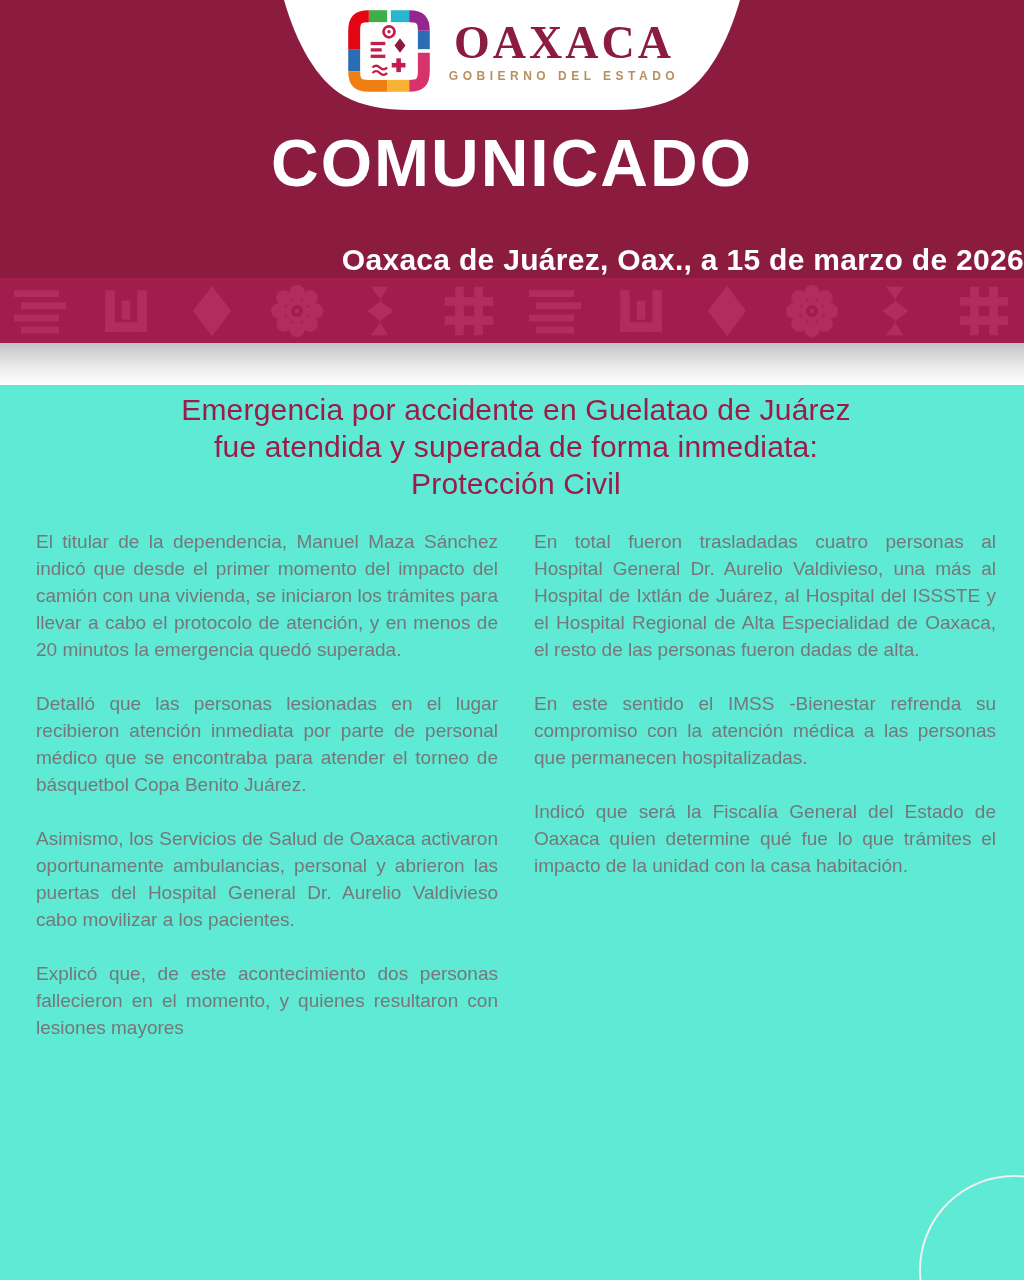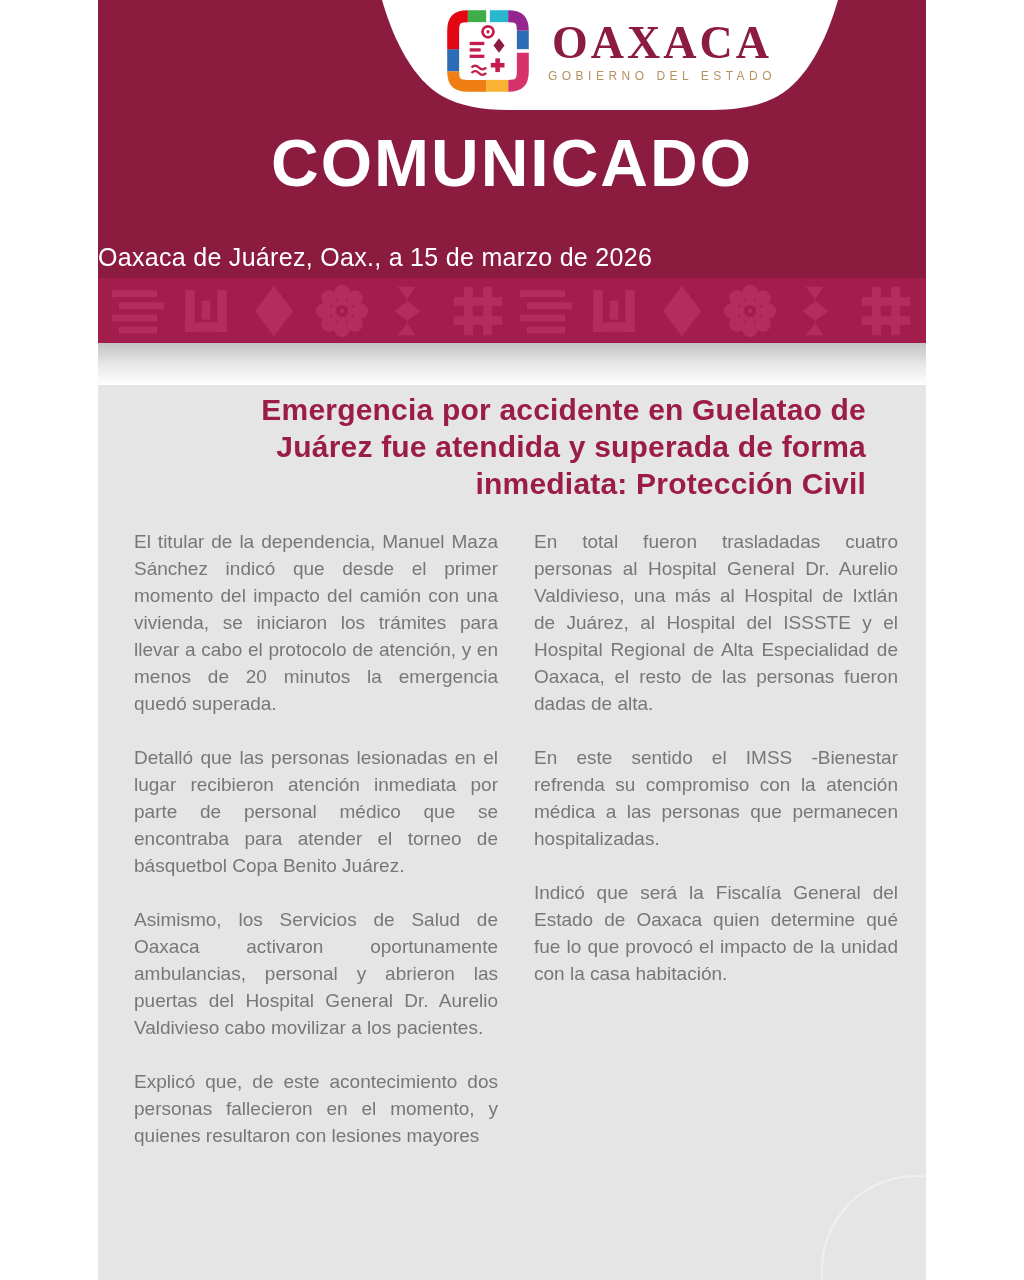--- a/index.html
+++ b/index.html
@@ -1,22 +1,22 @@
 <!DOCTYPE html>
 <html lang="es"><head>
 <meta charset="utf-8">
 <title>Comunicado Oaxaca</title>
 <style>
   * { margin:0; padding:0; box-sizing:border-box; }
   html,body { background:#ffffff; }
   .page{
     position:relative;
-    width:828px; height:1280px;
+    width:1024px; height:1280px;
     margin:0 auto;
-    background:#e5e5e5;
+    background:#5eead4;
     overflow:hidden;
     font-family:"Liberation Sans", sans-serif;
   }
 
   
   .masthead{
     position:relative;
     width:100%; height:343px;
     background:#8C1C3F;
   }
@@ -32,36 +32,36 @@
   }
   .logo-glyph{ width:88px; height:88px; flex:0 0 auto; }
   .brand-text{ text-align:center; }
   .brand-name{
     font-family:"Liberation Serif", serif;
     font-weight:bold; font-size:46px; line-height:46px;
     letter-spacing:3px; color:#8C1C3F;
   }
   .brand-sub{
     margin-top:3px;
-    font-size:12px; font-weight:normal; letter-spacing:4.5px;
+    font-size:12px; font-weight:bold; letter-spacing:4.5px;
     color:#B5915F;
   }
 
   .masthead-title{
     position:absolute; left:0; top:128px; width:100%;
     text-align:center;
     color:#ffffff;
     font-size:66px; font-weight:800; letter-spacing:2px;
     line-height:70px;
   }
   .masthead-date{
     position:absolute; left:0; top:243px; width:100%;
-    text-align:left;
+    text-align:right;
     color:#ffffff;
-    font-size:25px; font-weight:400; letter-spacing:0.3px;
+    font-size:30px; font-weight:700; letter-spacing:0.3px;
   }
 
   
   .glyph-band{
     position:absolute; left:0; bottom:0;
     width:100%; height:65px;
     background:#A21D4B;
     display:flex; align-items:center; justify-content:space-between;
     padding:0 14px;
     overflow:hidden;
@@ -71,23 +71,23 @@
   
   .fade-strip{
     width:100%; height:42px;
     background:linear-gradient(180deg,#c3c3c5 0%,#e7e7e8 50%,#ffffff 100%);
   }
 
   
   .article{ padding:6px 28px 0 36px; }
   .headline{
     max-width:700px; margin:0 auto 26px auto;
-    text-align:right;
+    text-align:center;
     color:#9B1C48;
-    font-size:30px; font-weight:700; line-height:37px;
+    font-size:30px; font-weight:400; line-height:37px;
     letter-spacing:0.2px;
   }
   .columns{
     display:flex; gap:36px;
     color:#76777A;
   }
   .col{ flex:1 1 0; }
   .col p{
     font-size:19px; line-height:27px;
     text-align:justify;
@@ -238,19 +238,19 @@
     <div class="columns">
       <div class="col">
           <p>El titular de la dependencia, Manuel Maza Sánchez indicó que desde el primer momento del impacto del camión con una vivienda, se iniciaron los trámites para llevar a cabo el protocolo de atención, y en menos de 20 minutos la emergencia quedó superada.</p>
           <p>Detalló que las personas lesionadas en el lugar recibieron atención inmediata por parte de personal médico que se encontraba para atender el torneo de básquetbol Copa Benito Juárez.</p>
           <p>Asimismo, los Servicios de Salud de Oaxaca activaron oportunamente ambulancias, personal y abrieron las puertas del Hospital General Dr. Aurelio Valdivieso cabo movilizar a los pacientes.</p>
           <p>Explicó que, de este acontecimiento dos personas fallecieron en el momento, y quienes resultaron con lesiones mayores</p>
         </div>
       <div class="col">
           <p>En total fueron trasladadas cuatro personas al Hospital General Dr. Aurelio Valdivieso, una más al Hospital de Ixtlán de Juárez, al Hospital del ISSSTE y el Hospital Regional de Alta Especialidad de Oaxaca, el resto de las personas fueron dadas de alta.</p>
           <p>En este sentido el IMSS -Bienestar refrenda su compromiso con la atención médica a las personas que permanecen hospitalizadas.</p>
-          <p>Indicó que será la Fiscalía General del Estado de Oaxaca quien determine qué fue lo que provocó el impacto de la unidad con la casa habitación.</p>
+          <p>Indicó que será la Fiscalía General del Estado de Oaxaca quien determine qué fue lo que trámites el impacto de la unidad con la casa habitación.</p>
         </div>
     </div>
   </main>
 
   <div class="corner-arc"></div>
 </div>
 
 </body></html>

